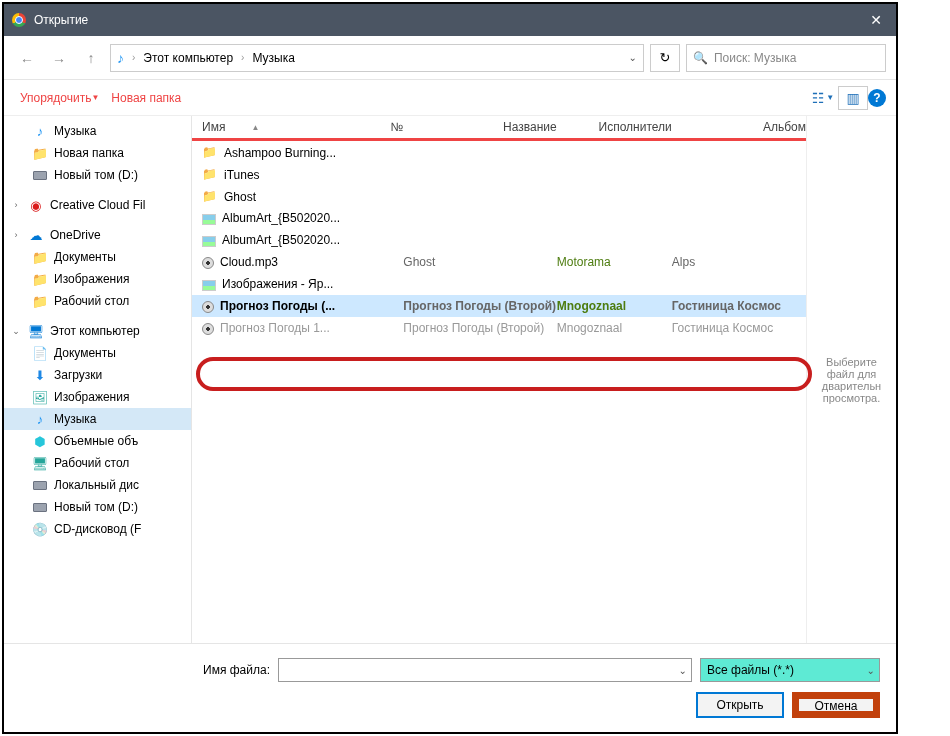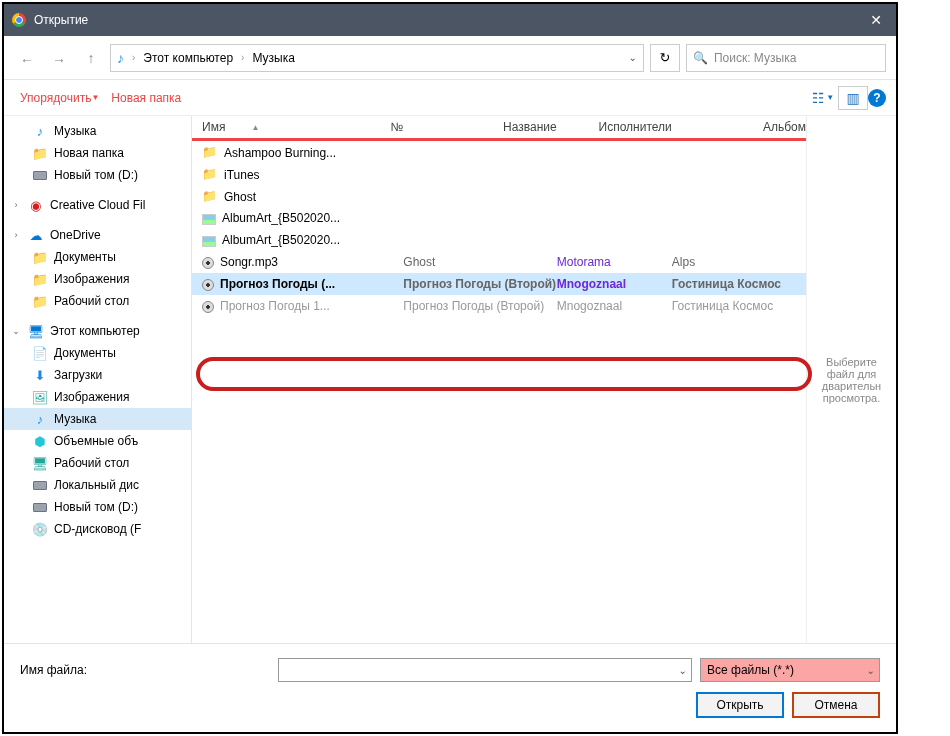--- a/index.html
+++ b/index.html
@@ -51,42 +51,42 @@
 .cols .c1 .sort { font-size: 8px; color: #888; margin-left: 20px; }
 .cols .c2 { width: 30px; }
 .cols .c3 { width: 160px; }
 .cols .c4 { width: 120px; }
 .cols .c5 { width: 140px; }
 .row { display: flex; align-items: center; font-size: 12px; padding: 2px 0 2px 10px; height: 22px; cursor: pointer; }
 .row .c1 { width: 180px; display: flex; align-items: flex-end; gap: 6px; white-space: nowrap; overflow: hidden; }
 .row .c1 span:last-child { overflow: hidden; text-overflow: ellipsis; }
 .row .c2 { width: 30px; }
 .row .c3 { width: 160px; color: #666; overflow: hidden; white-space: nowrap; }
-.row .c4 { width: 120px; color: #6d28d9; }
+.row .c4 { width: 120px; color: #4d7c0f; }
 .row .c5 { width: 140px; color: #666; }
 .row.highlighted { background: #cde8ff; font-weight: bold; }
 .row.dim .c1 span:last-child, .row.dim .c3, .row.dim .c4, .row.dim .c5 { color: #999; }
 .highlight-ring { position: absolute; border: 4px solid #c81e1e; border-radius: 20px; pointer-events: none; left: 196px; top: 357px; width: 616px; height: 34px; }
 .fic { width: 16px; height: 16px; flex-shrink: 0; display: inline-flex; align-items: center; justify-content: center; font-size: 12px; }
 .fic-folder { color: #f9c23c; }
 .fic-folder::before { content: "📁"; }
 .fic-img { background: linear-gradient(#87ceeb 60%, #98fb98 60%); border: 1px solid #ccc; width: 14px; height: 11px; }
 .fic-ini { border: 1px solid #ccc; width: 12px; height: 14px; background: #fff; position: relative; }
 .fic-ini::after { content: "⚙"; font-size: 8px; position: absolute; bottom: -2px; right: -2px; color: #666; }
 .fic-audio { border: 1px solid #888; border-radius: 50%; width: 12px; height: 12px; background: radial-gradient(circle, #333 25%, #ddd 26%, #ddd 100%); }
 .preview { width: 90px; border-left: 1px solid #eee; display: flex; align-items: center; justify-content: center; text-align: center; font-size: 11px; color: #888; padding: 10px 6px; }
 .bottom { border-top: 1px solid #e5e5e5; padding: 14px 16px; display: flex; flex-direction: column; gap: 10px; font-size: 12px; }
 .bottom .r1 { display: flex; align-items: center; gap: 8px; }
-.bottom .lbl { width: 250px; }
+.bottom .lbl { width: 250px; text-align: right; }
 .bottom .combo { flex: 1; height: 24px; border: 1px solid #999; display: flex; align-items: center; padding: 0 6px; position: relative; background: #fff; }
 .bottom .combo .drop { position: absolute; right: 4px; color: #555; font-size: 10px; }
-.bottom .filter { width: 180px; height: 24px; border: 1px solid #999; display: flex; align-items: center; padding: 0 6px; position: relative; background: #fca5a5; }
+.bottom .filter { width: 180px; height: 24px; border: 1px solid #999; display: flex; align-items: center; padding: 0 6px; position: relative; background: #5eead4; }
 .bottom .filter .drop { position: absolute; right: 4px; color: #555; font-size: 10px; }
 .bottom .r2 { display: flex; justify-content: flex-end; gap: 8px; }
-.bottom .btn { width: 88px; height: 26px; border: 2px solid #c2410c; background: #f3f3f3; font-size: 12px; cursor: pointer; }
+.bottom .btn { width: 88px; height: 26px; border: 7px solid #c2410c; background: #f3f3f3; font-size: 12px; cursor: pointer; }
 .bottom .btn.primary { border: 2px solid #0078d4; }
 </style>
 </head>
 <body>
 
 <div class="outer">
 
   <div class="titlebar">
     <span class="chrome-icon"></span>
     <span>Открытие</span>
@@ -272,26 +272,36 @@
                 <span>AlbumArt_{B502020...</span>
               </div>
               <div class="c2"></div>
               <div class="c3"></div>
               <div class="c4"></div>
               <div class="c5"></div>
             </div>
             <div class="row">
               <div class="c1">
                 <span class="fic fic-audio"></span>
-                <span>Songr.mp3</span>
+                <span>Cloud.mp3</span>
               </div>
               <div class="c2"></div>
               <div class="c3">Ghost</div>
               <div class="c4">Motorama</div>
               <div class="c5">Alps</div>
+            </div>
+            <div class="row">
+              <div class="c1">
+                <span class="fic fic-img"></span>
+                <span>Изображения - Яр...</span>
+              </div>
+              <div class="c2"></div>
+              <div class="c3"></div>
+              <div class="c4"></div>
+              <div class="c5"></div>
             </div>
             <div class="row highlighted">
               <div class="c1">
                 <span class="fic fic-audio"></span>
                 <span>Прогноз Погоды (...</span>
               </div>
               <div class="c2"></div>
               <div class="c3">Прогноз Погоды (Второй)</div>
               <div class="c4">Mnogoznaal</div>
               <div class="c5">Гостиница Космос</div>

